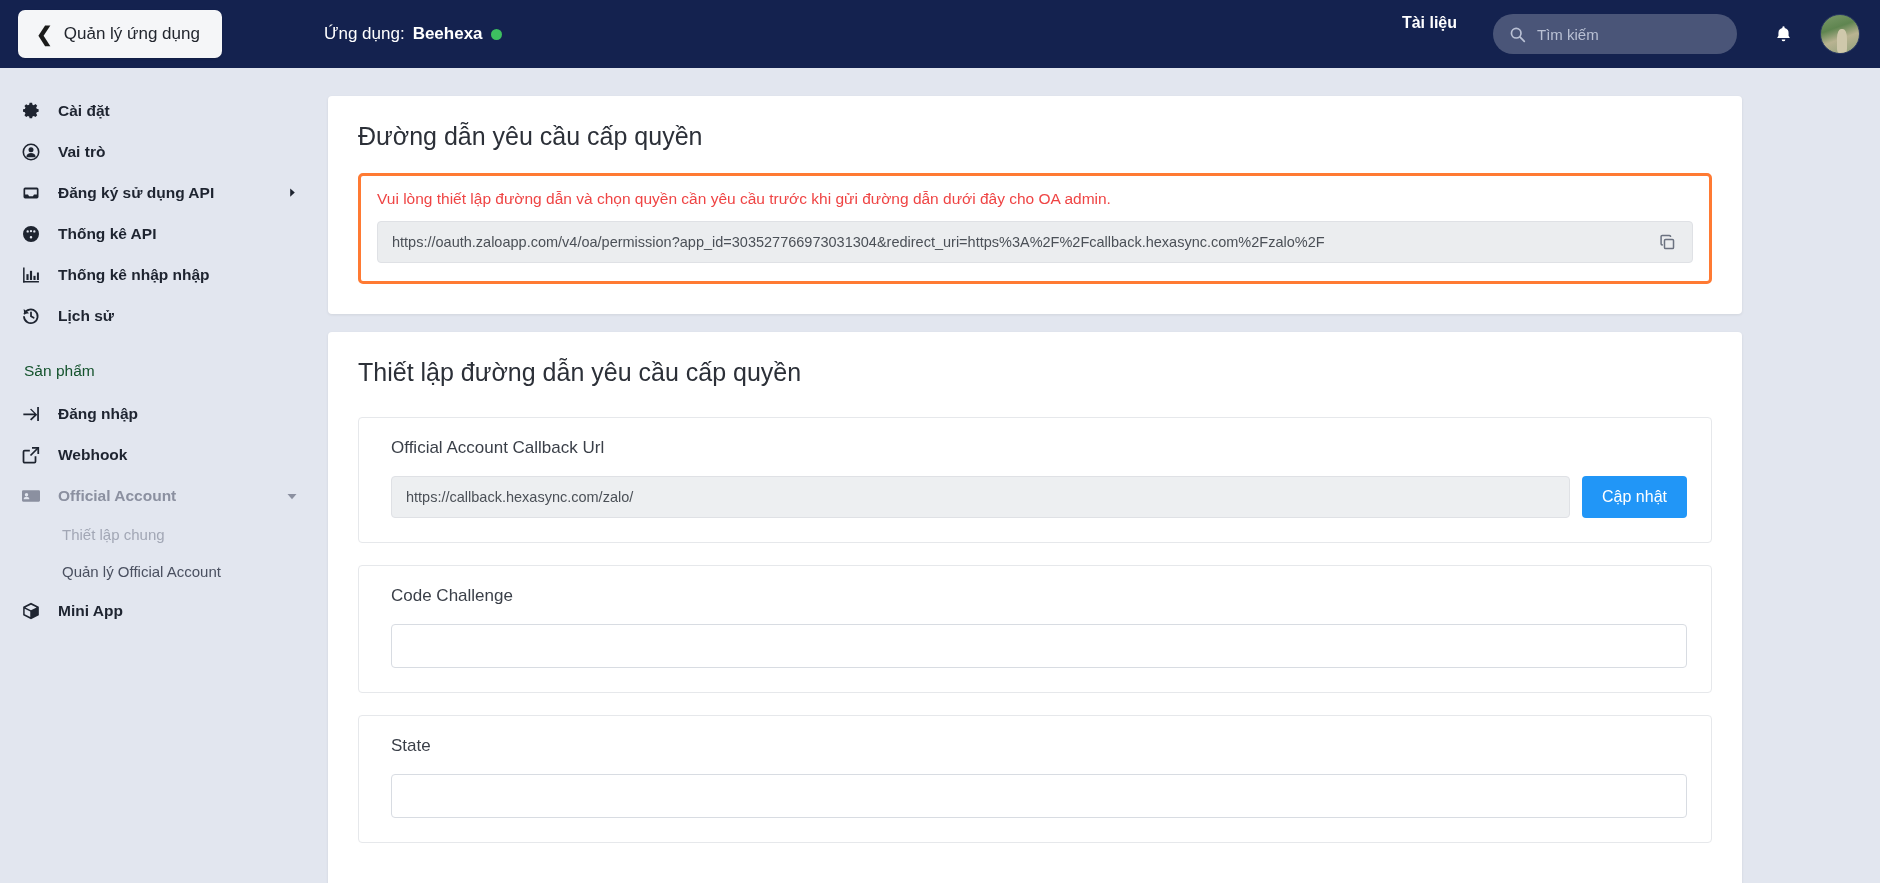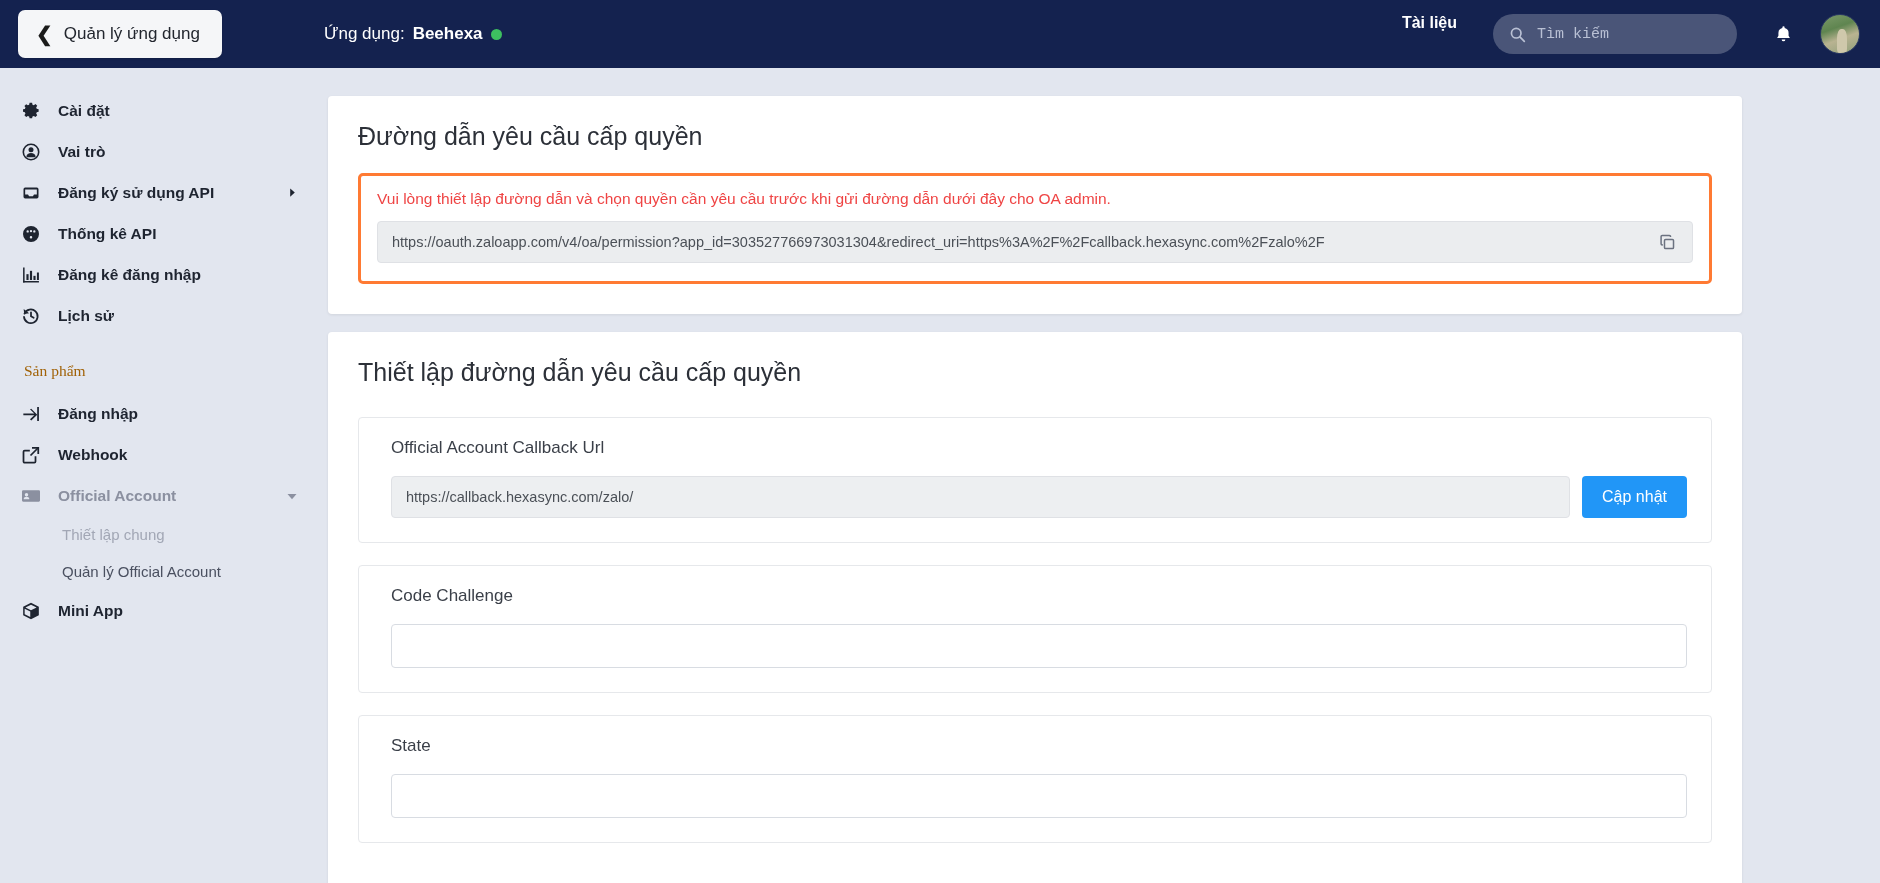--- a/index.html
+++ b/index.html
@@ -59,21 +59,21 @@
     background: #4a5578;
     border-radius: 20px;
     display: flex; align-items: center;
     padding: 0 16px; gap: 11px;
     cursor: text;
   }
   .search-icon { width: 17px; height: 17px; flex: none; }
   .search-input {
     background: transparent; border: none; outline: none;
     color: #ffffff; font-size: 15px;
-    font-family: Liberation Mono, monospace;
+    font-family: Liberation Sans, sans-serif;
     width: 100%;
   }
   .search-input::placeholder { color: #b9c0d4; }
   .bell-btn {
     margin-left: 36px; margin-right: 26px;
     cursor: pointer; display: flex; align-items: center;
   }
   .avatar {
     width: 40px; height: 40px; border-radius: 50%;
     background: linear-gradient(160deg, #7d9b6a 0%, #5f8550 35%, #b9b391 60%, #8fa07a 100%);
@@ -115,23 +115,23 @@
 
   .nav-sub {
     display: flex; align-items: center;
     height: 37px; padding-left: 62px;
     cursor: pointer;
   }
   .nav-sub .nav-text { font-size: 15px; color: #4a5060; font-weight: normal; white-space: nowrap; }
   .nav-sub.dim .nav-text { color: #a2a7b5; }
 
   .section-label {
-    font-size: 15.5px; color: #a16207;
+    font-size: 15.5px; color: #14532d;
     padding-left: 24px;
-    margin-top: 26px; margin-bottom: 13px; font-family: Liberation Serif, serif;
+    margin-top: 26px; margin-bottom: 13px;
   }
 
   
   .main {
     position: absolute; top: 68px; left: 320px;
     width: 1560px; height: 815px;
     overflow: hidden;
     padding: 28px 138px 0 8px;
   }
   .card {
@@ -305,21 +305,21 @@
     <span class="nav-icon">
       <svg viewBox="0 0 24 24" width="20" height="20" fill="#1e2430">
         <rect x="2.5" y="3" width="1.8" height="18"></rect>
         <rect x="2.5" y="19.2" width="19" height="1.8"></rect>
         <rect x="6.5" y="11" width="2.6" height="7"></rect>
         <rect x="10.7" y="7" width="2.6" height="11"></rect>
         <rect x="14.9" y="13" width="2.6" height="5"></rect>
         <rect x="19.1" y="9" width="2.4" height="9"></rect>
       </svg>
     </span>
-    <span class="nav-text">Đăng kê đăng nhập</span>
+    <span class="nav-text">Thống kê nhập nhập</span>
   </div>
 
   <div class="nav-item">
     <span class="nav-icon">
       <svg viewBox="0 0 24 24" width="20" height="20" fill="none" stroke="#1e2430" stroke-width="2.1" stroke-linecap="round">
         <path d="M4.2 9.2A8.2 8.2 0 1 1 3.6 13"></path>
         <polyline points="3.2,3.6 3.9,9.5 9.8,8.6" fill="#1e2430" stroke="none"></polyline>
         <path d="M12 7.6v4.7l3.2 1.9"></path>
       </svg>
     </span>

